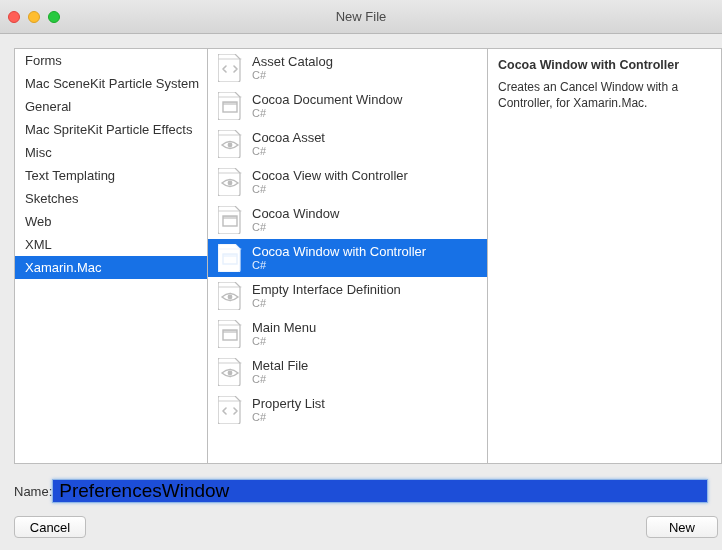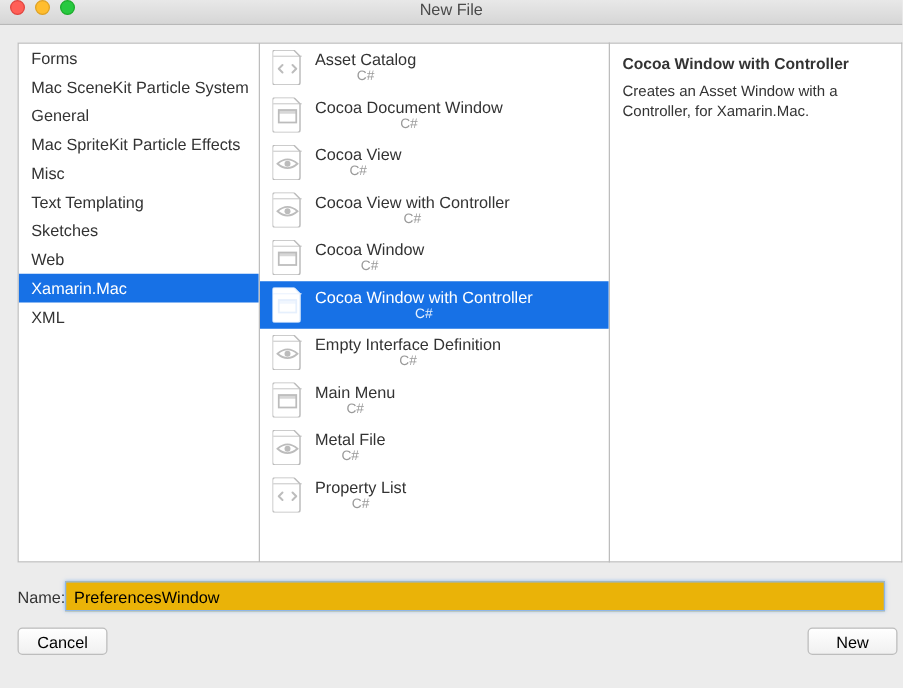--- a/index.html
+++ b/index.html
@@ -6,24 +6,25 @@
   body {
     width: 722px;
     height: 550px;
     font-family: -apple-system, "Helvetica Neue", Helvetica, Arial, sans-serif;
     font-size: 13px;
     background: #ececec;
     color: #333;
     overflow: hidden;
   }
   .titlebar {
-    height: 20px;
+    height: 34px;
     background: linear-gradient(#e8e8e8, #d6d6d6);
     border-bottom: 1px solid #b8b8b8;
     display: flex;
+    align-items: center;
     padding: 0 8px;
     position: relative;
   }
   .traffic-lights { display: flex; gap: 8px; }
   .light { width: 12px; height: 12px; border-radius: 50%; }
   .light.close { background: #ff5f57; border: 0.5px solid #e0443e; }
   .light.min   { background: #ffbd2e; border: 0.5px solid #dea123; }
   .light.max   { background: #28c940; border: 0.5px solid #1aab29; }
   .titlebar-title {
     position: absolute; left: 0; right: 0; text-align: center;
@@ -56,40 +57,40 @@
   }
   .tmpl-item {
     display: flex;
     align-items: center;
     gap: 8px;
     padding: 4px 8px;
     cursor: default;
   }
   .tmpl-item.selected { background: #1771e6; color: #fff; }
   .tmpl-item.selected .subtext { color: #e6f0fd; }
-  .tmpl-text { display: flex; flex-direction: column; line-height: 1.2; text-align: center; }
+  .tmpl-text { display: flex; flex-direction: column; line-height: 1.2; }
   .subtext { font-size: 11px; color: #9a9a9a; }
   .icon-slot {
     width: 28px; height: 30px; flex-shrink: 0;
     display: flex; align-items: center; justify-content: center;
     color: #bcbcbc;
   }
   .tmpl-item.selected .icon-slot { color: #e6f0fd; }
   .footer-row {
     display: flex; align-items: center; gap: 0;
     padding: 0 14px; height: 38px;
   }
   .name-label { font-size: 13px; color: #333; }
   .name-input {
     flex: 1; height: 24px;
     border: 1px solid #8fb6e6;
     box-shadow: 0 0 3px rgba(60,140,240,0.55);
     padding: 2px 6px;
-    font-size: 13px;
-    background: #eab308;
+    font-size: 19px;
+    background: #1d4ed8;
   }
   .button-row {
     display: flex; justify-content: space-between; gap: 12px;
     padding: 6px 4px 14px 14px;
   }
   .mac-btn {
     min-width: 72px; height: 22px;
     background: linear-gradient(#ffffff, #f0f0f0);
     border: 1px solid #bdbdbd;
     border-radius: 4px;
@@ -132,22 +133,22 @@
 <div class="panels">
   <div class="panel panel-left" id="panel-left">
       <div class="cat-item">Forms</div>
       <div class="cat-item">Mac SceneKit Particle System</div>
       <div class="cat-item">General</div>
       <div class="cat-item">Mac SpriteKit Particle Effects</div>
       <div class="cat-item">Misc</div>
       <div class="cat-item">Text Templating</div>
       <div class="cat-item">Sketches</div>
       <div class="cat-item">Web</div>
+      <div class="cat-item">XML</div>
       <div class="cat-item selected">Xamarin.Mac</div>
-      <div class="cat-item">XML</div>
     </div>
   <div class="panel panel-mid" id="panel-mid">
       <div class="tmpl-item">
         <div class="icon-slot">
           <svg width="24" height="28">
             <use href="#sym-code-file"></use>
           </svg>
         </div>
         <div class="tmpl-text">
           <span>Asset Catalog</span>
@@ -165,21 +166,21 @@
           <span class="subtext">C#</span>
         </div>
       </div>
       <div class="tmpl-item">
         <div class="icon-slot">
           <svg width="24" height="28">
             <use href="#sym-view-file"></use>
           </svg>
         </div>
         <div class="tmpl-text">
-          <span>Cocoa View</span>
+          <span>Cocoa Asset</span>
           <span class="subtext">C#</span>
         </div>
       </div>
       <div class="tmpl-item">
         <div class="icon-slot">
           <svg width="24" height="28">
             <use href="#sym-view-file"></use>
           </svg>
         </div>
         <div class="tmpl-text">
@@ -249,21 +250,21 @@
           </svg>
         </div>
         <div class="tmpl-text">
           <span>Property List</span>
           <span class="subtext">C#</span>
         </div>
       </div>
     </div>
   <div class="panel panel-right">
     <h4>Cocoa Window with Controller</h4>
-    <div>Creates an Asset Window with a Controller, for Xamarin.Mac.</div>
+    <div>Creates an Cancel Window with a Controller, for Xamarin.Mac.</div>
   </div>
 </div>
 
 <div class="footer-row">
   <span class="name-label">Name:</span>
   <input class="name-input" type="text" value="PreferencesWindow" style="">
 </div>
 
 <div class="button-row">
   <button class="mac-btn">Cancel</button>

